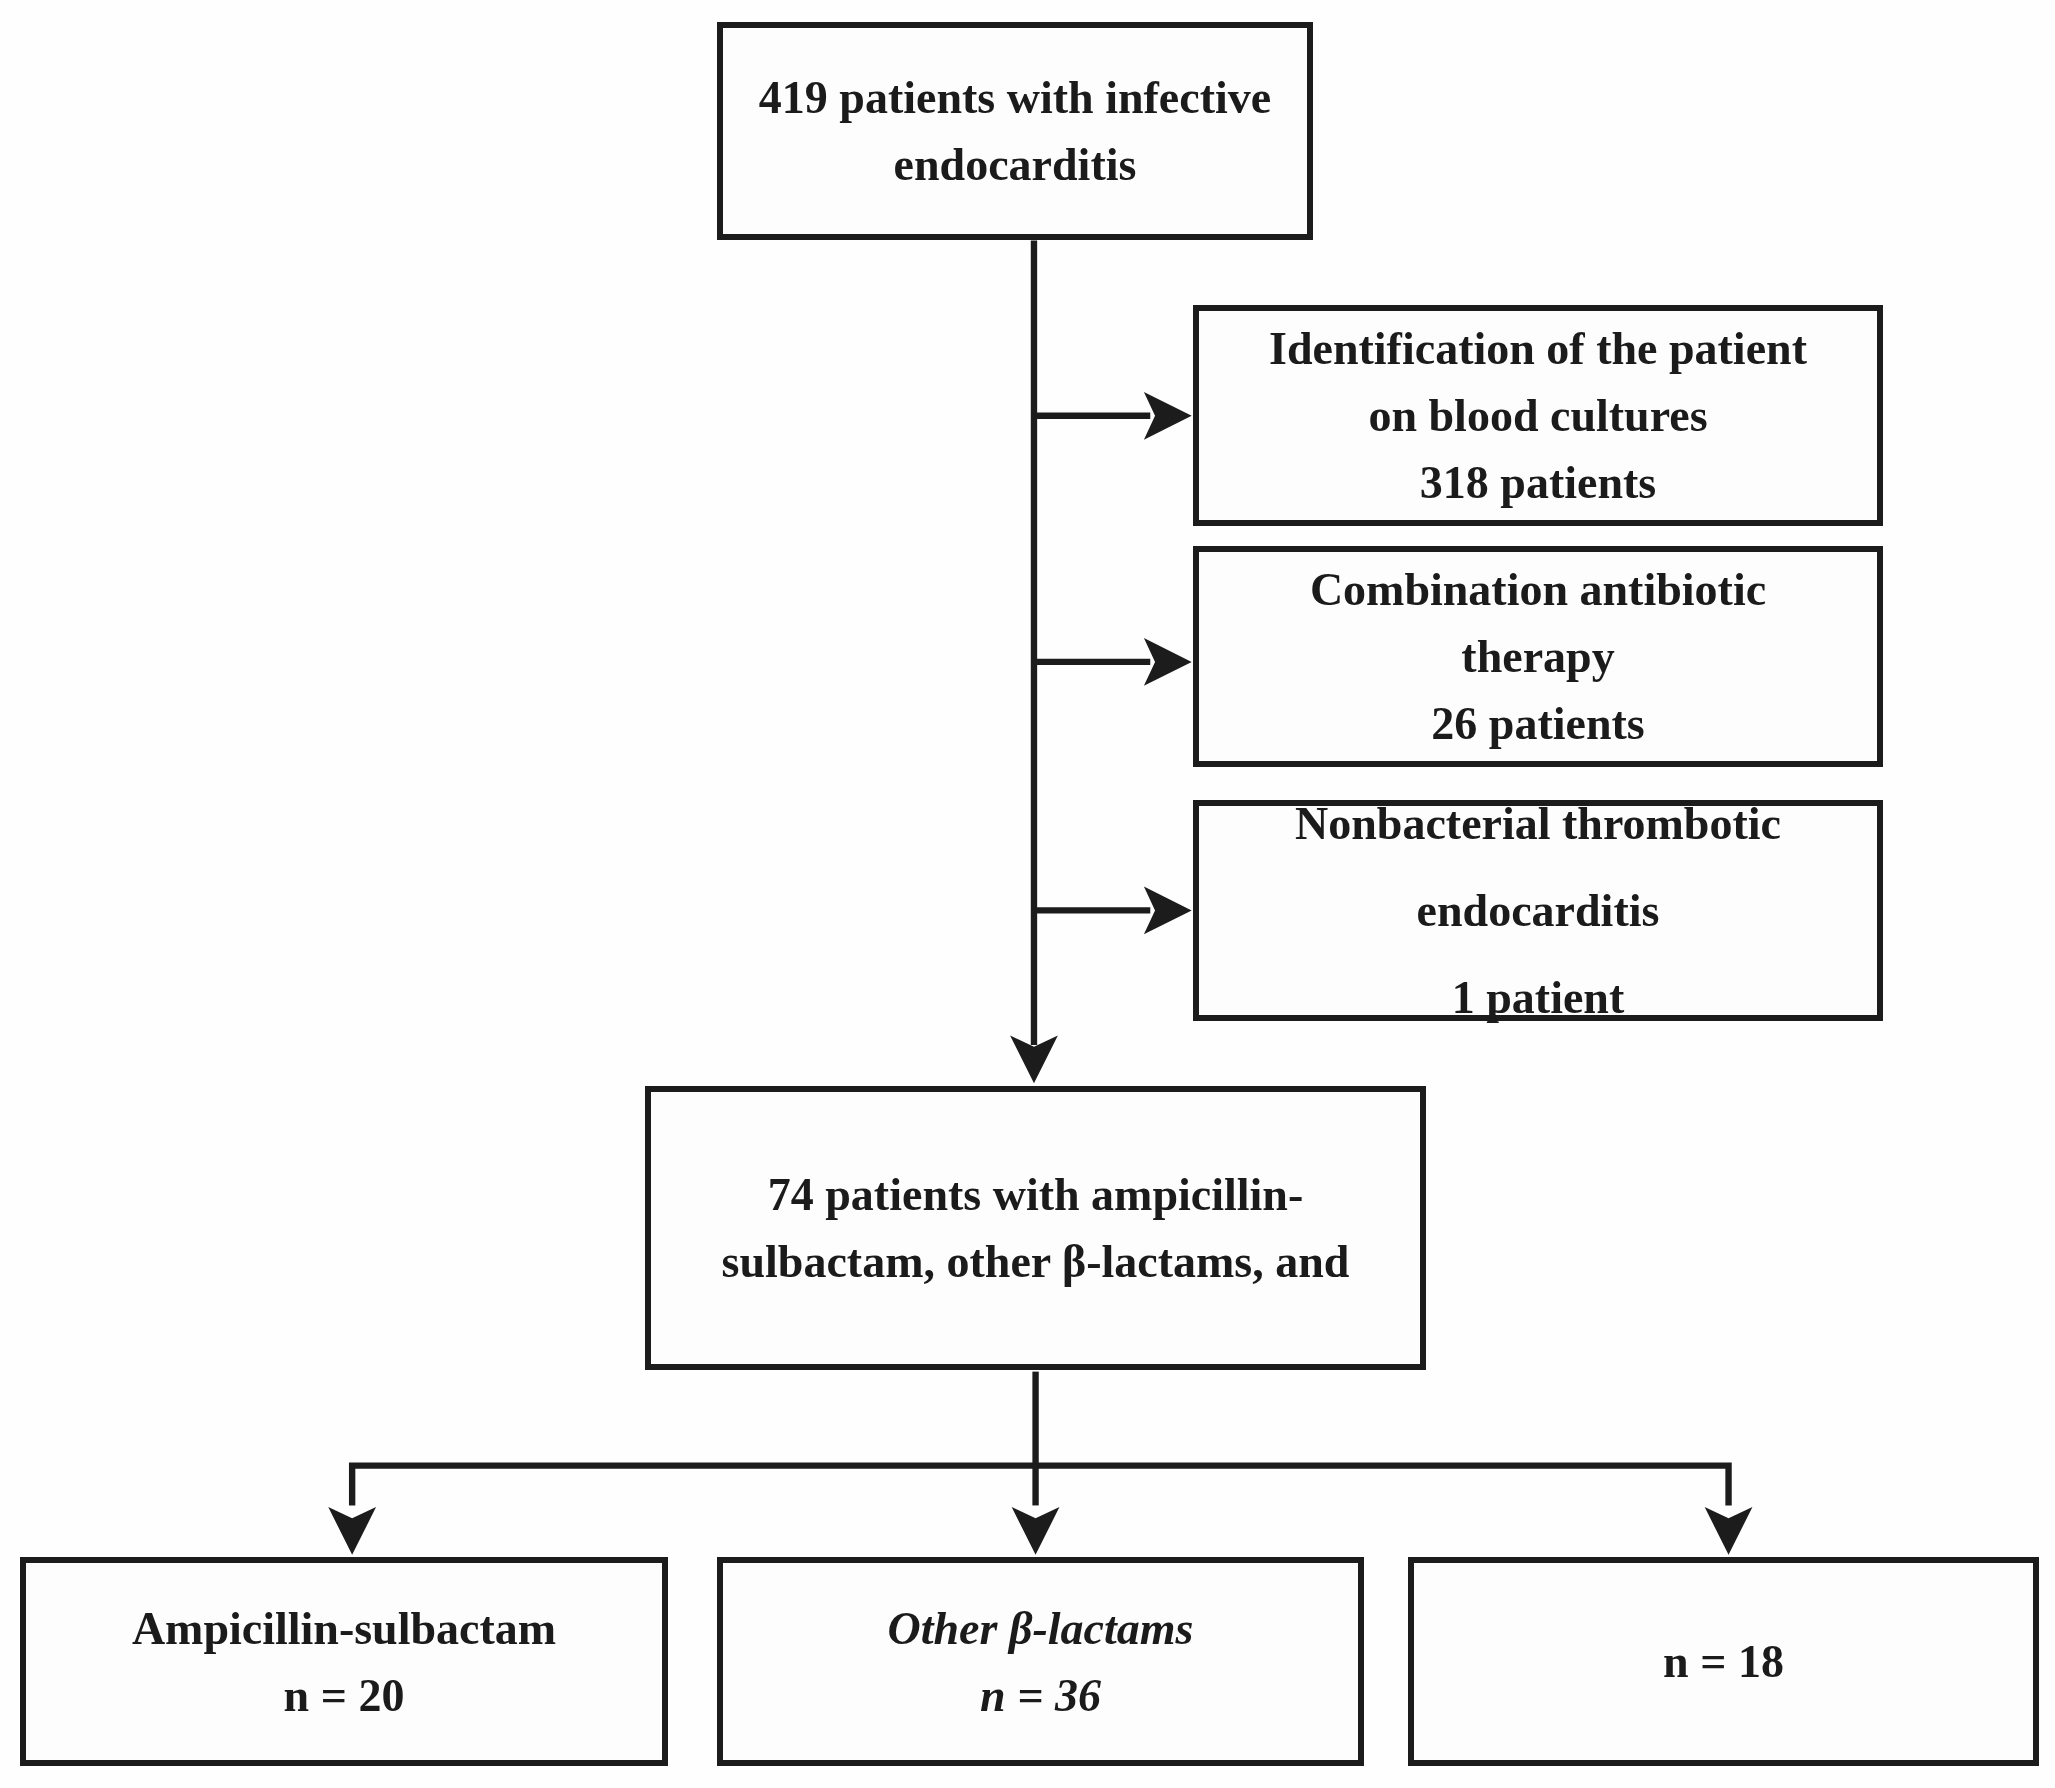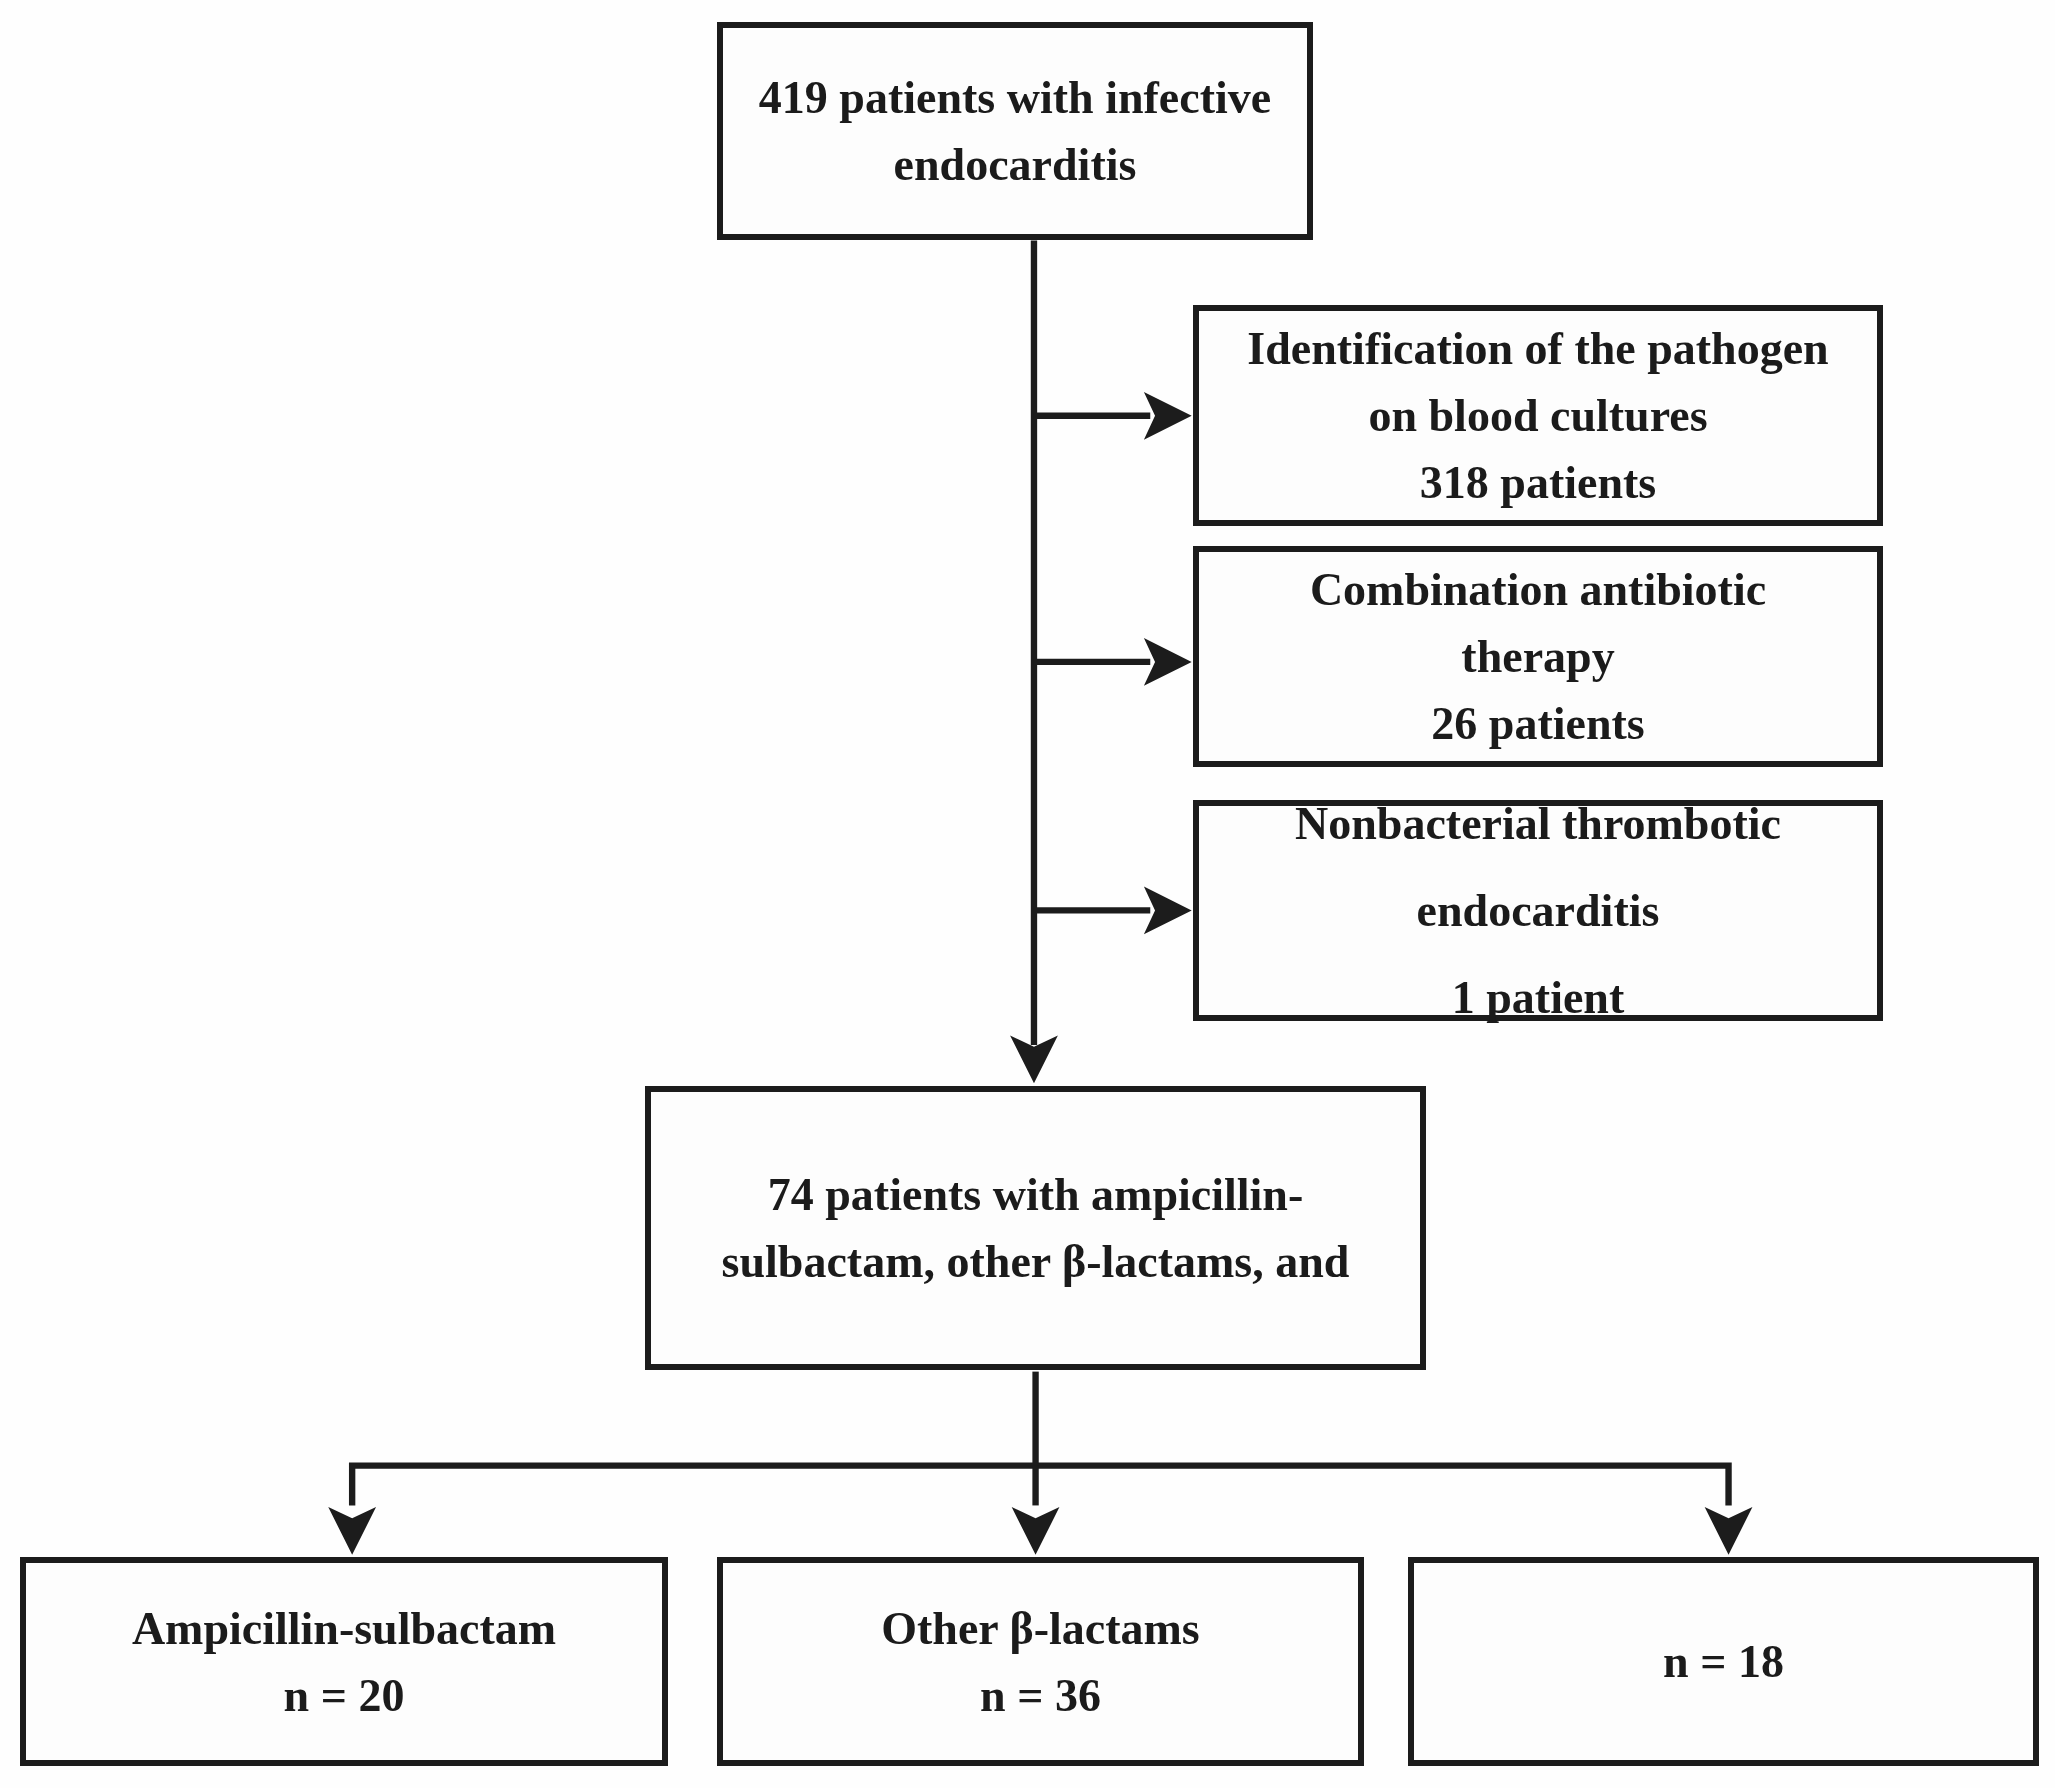--- a/index.html
+++ b/index.html
@@ -33,21 +33,21 @@
     line-height: 67px;
     white-space: nowrap;
   }
   
   #box-total        { left: 717px;  top: 22px;   width: 596px; height: 218px; }
   #box-pathogen     { left: 1193px; top: 305px;  width: 690px; height: 221px; }
   #box-combination  { left: 1193px; top: 546px;  width: 690px; height: 221px; }
   #box-nonbacterial { left: 1193px; top: 800px; width: 690px; height: 221px; gap: 20px; }
   #box-included     { left: 645px;  top: 1086px; width: 781px; height: 284px; }
   #box-arm-ampicillin { left: 20px;   top: 1557px; width: 648px; height: 209px; }
-  #box-arm-other      { left: 717px;  top: 1557px; width: 647px; height: 209px; }
+  #box-arm-other      { left: 717px;  top: 1557px; width: 647px; height: 209px; font-style: italic; }
   #box-arm-vancomycin { left: 1408px; top: 1557px; width: 631px; height: 209px; }
   #connector-layer {
     position: absolute;
     left: 0; top: 0;
     width: 2056px;
     height: 1789px;
   }
   #connector-layer path {
     stroke: #1c1c1c;
     stroke-width: 8;
@@ -101,21 +101,21 @@
       <polygon points="2170,1952 2140,1892 2170,1906 2200,1892"></polygon>
     </g>
   </svg>
 
   <div id="box-total" class="flow-box">
     <div class="line">419 patients with infective</div>
     <div class="line">endocarditis</div>
   </div>
 
   <div id="box-pathogen" class="flow-box">
-    <div class="line">Identification of the pathogen</div>
+    <div class="line">Identification of the patient</div>
     <div class="line">on blood cultures</div>
     <div class="line">318 patients</div>
   </div>
 
   <div id="box-combination" class="flow-box">
     <div class="line">Combination antibiotic</div>
     <div class="line">therapy</div>
     <div class="line">26 patients</div>
   </div>
 

